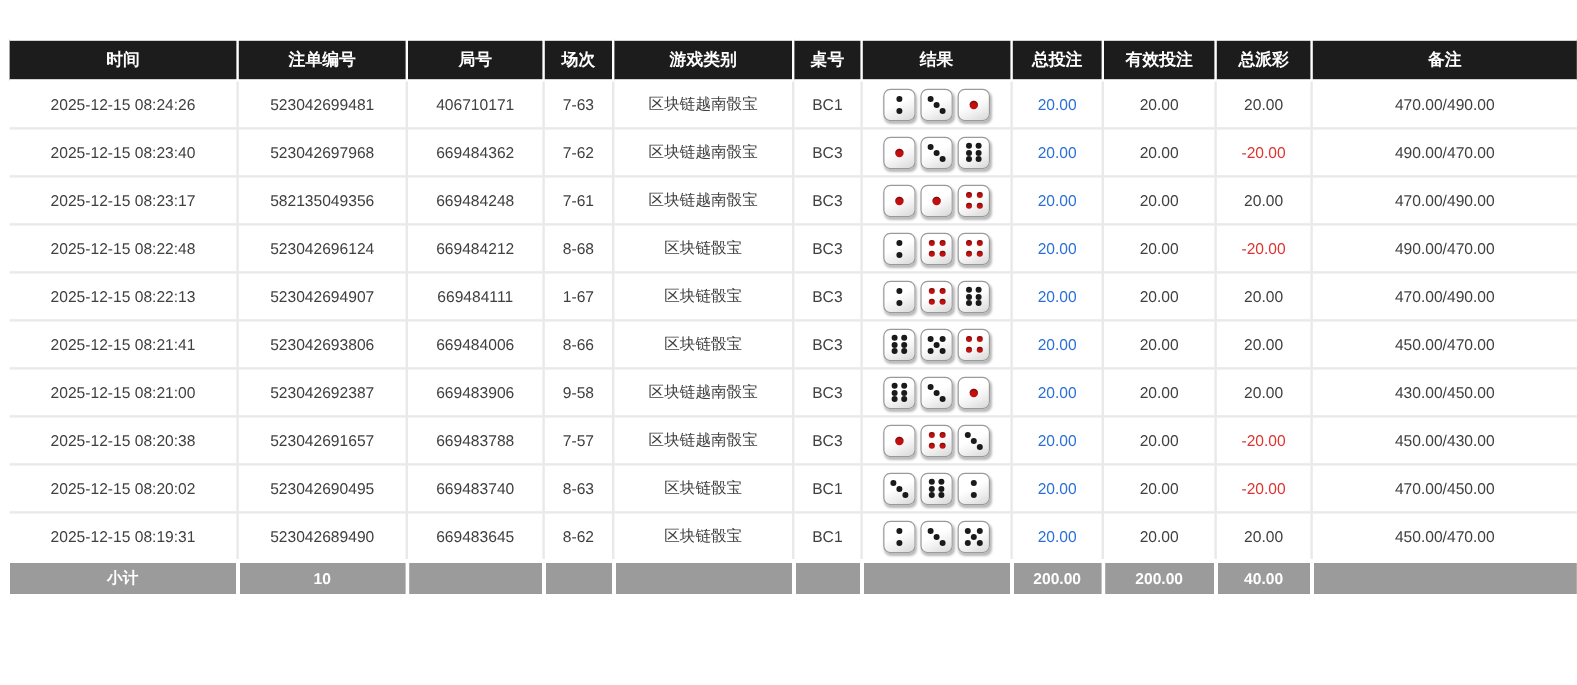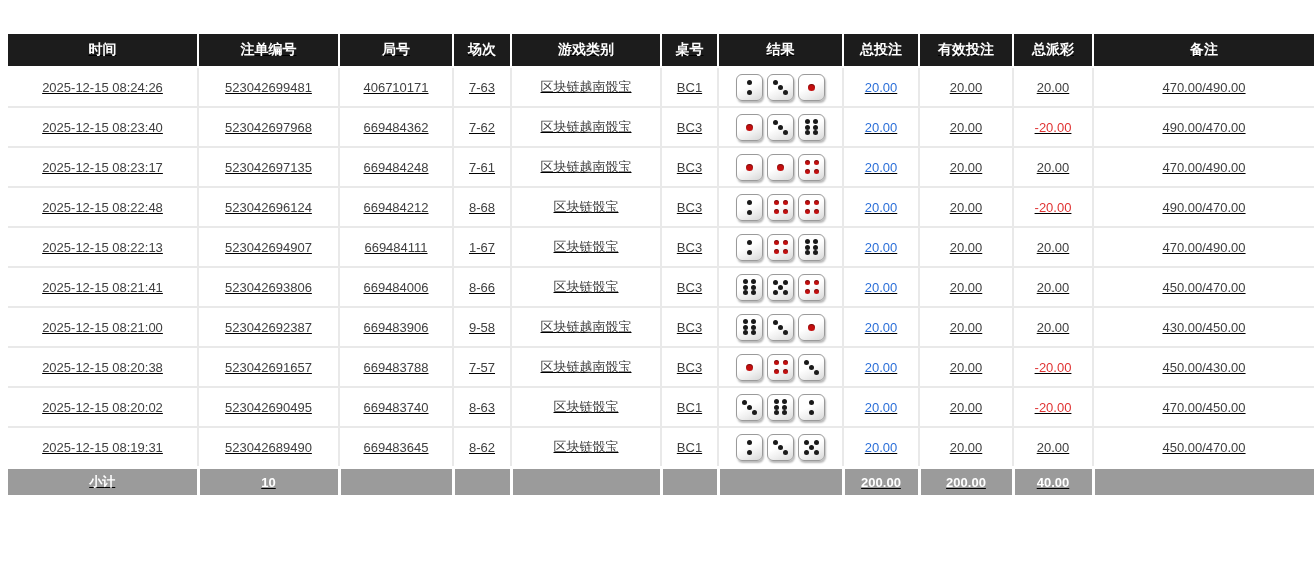--- a/index.html
+++ b/index.html
@@ -6,21 +6,21 @@
   body{
     width:1314px;height:571px;position:relative;overflow:hidden;
     font-family:"Liberation Sans","DejaVu Sans",sans-serif;
     --header-bg:#1c1c1c; --header-text:#ffffff;
     --row-border:#e9e9e9; --text:#404040;
     --blue:#2b6fd9; --red:#e03333;
     --summary-bg:#9b9b9b; --summary-text:#ffffff;
     --pip-black:#1a1a1a; --pip-red:#c40f0f;
   }
   .report{position:absolute;left:8px;top:32px;width:1306px;}
-  table{border-collapse:collapse;table-layout:fixed;width:100%;text-decoration:underline;}
+  table{border-collapse:collapse;table-layout:fixed;width:100%;}
   thead th{
     background:var(--header-bg);color:var(--header-text);
     font-size:14px;font-weight:bold;height:32px;
     border:2px solid #ffffff;padding:0;text-align:center;
   }
   thead th:first-child{border-left:none;}
   thead th:last-child{border-right:none;margin-top:16px;}
   tbody td{
     background:#ffffff;border:2px solid var(--row-border);
     height:38px;text-align:center;font-size:13px;color:var(--text);
@@ -101,21 +101,21 @@
           <td>区块链越南骰宝</td>
           <td>BC3</td>
           <td><span class="die"><span class="pip red big" style="left: 50%; top: 50%;"></span></span><span class="die"><span class="pip" style="left: 30%; top: 30%;"></span><span class="pip" style="left: 50%; top: 50%;"></span><span class="pip" style="left: 70%; top: 70%;"></span></span><span class="die"><span class="pip" style="left: 34%; top: 27%;"></span><span class="pip" style="left: 66%; top: 27%;"></span><span class="pip" style="left: 34%; top: 50%;"></span><span class="pip" style="left: 66%; top: 50%;"></span><span class="pip" style="left: 34%; top: 73%;"></span><span class="pip" style="left: 66%; top: 73%;"></span></span></td>
           <td class="blue">20.00</td>
           <td>20.00</td>
           <td class="neg">-20.00</td>
           <td>490.00/470.00</td>
         </tr>
         <tr>
           <td>2025-12-15 08:23:17</td>
-          <td>523042697135</td>
+          <td>582135049356</td>
           <td>669484248</td>
           <td>7-61</td>
           <td>区块链越南骰宝</td>
           <td>BC3</td>
           <td><span class="die"><span class="pip red big" style="left: 50%; top: 50%;"></span></span><span class="die"><span class="pip red big" style="left: 50%; top: 50%;"></span></span><span class="die"><span class="pip red" style="left: 32%; top: 32%;"></span><span class="pip red" style="left: 68%; top: 32%;"></span><span class="pip red" style="left: 32%; top: 68%;"></span><span class="pip red" style="left: 68%; top: 68%;"></span></span></td>
           <td class="blue">20.00</td>
           <td>20.00</td>
           <td>20.00</td>
           <td>470.00/490.00</td>
         </tr>

